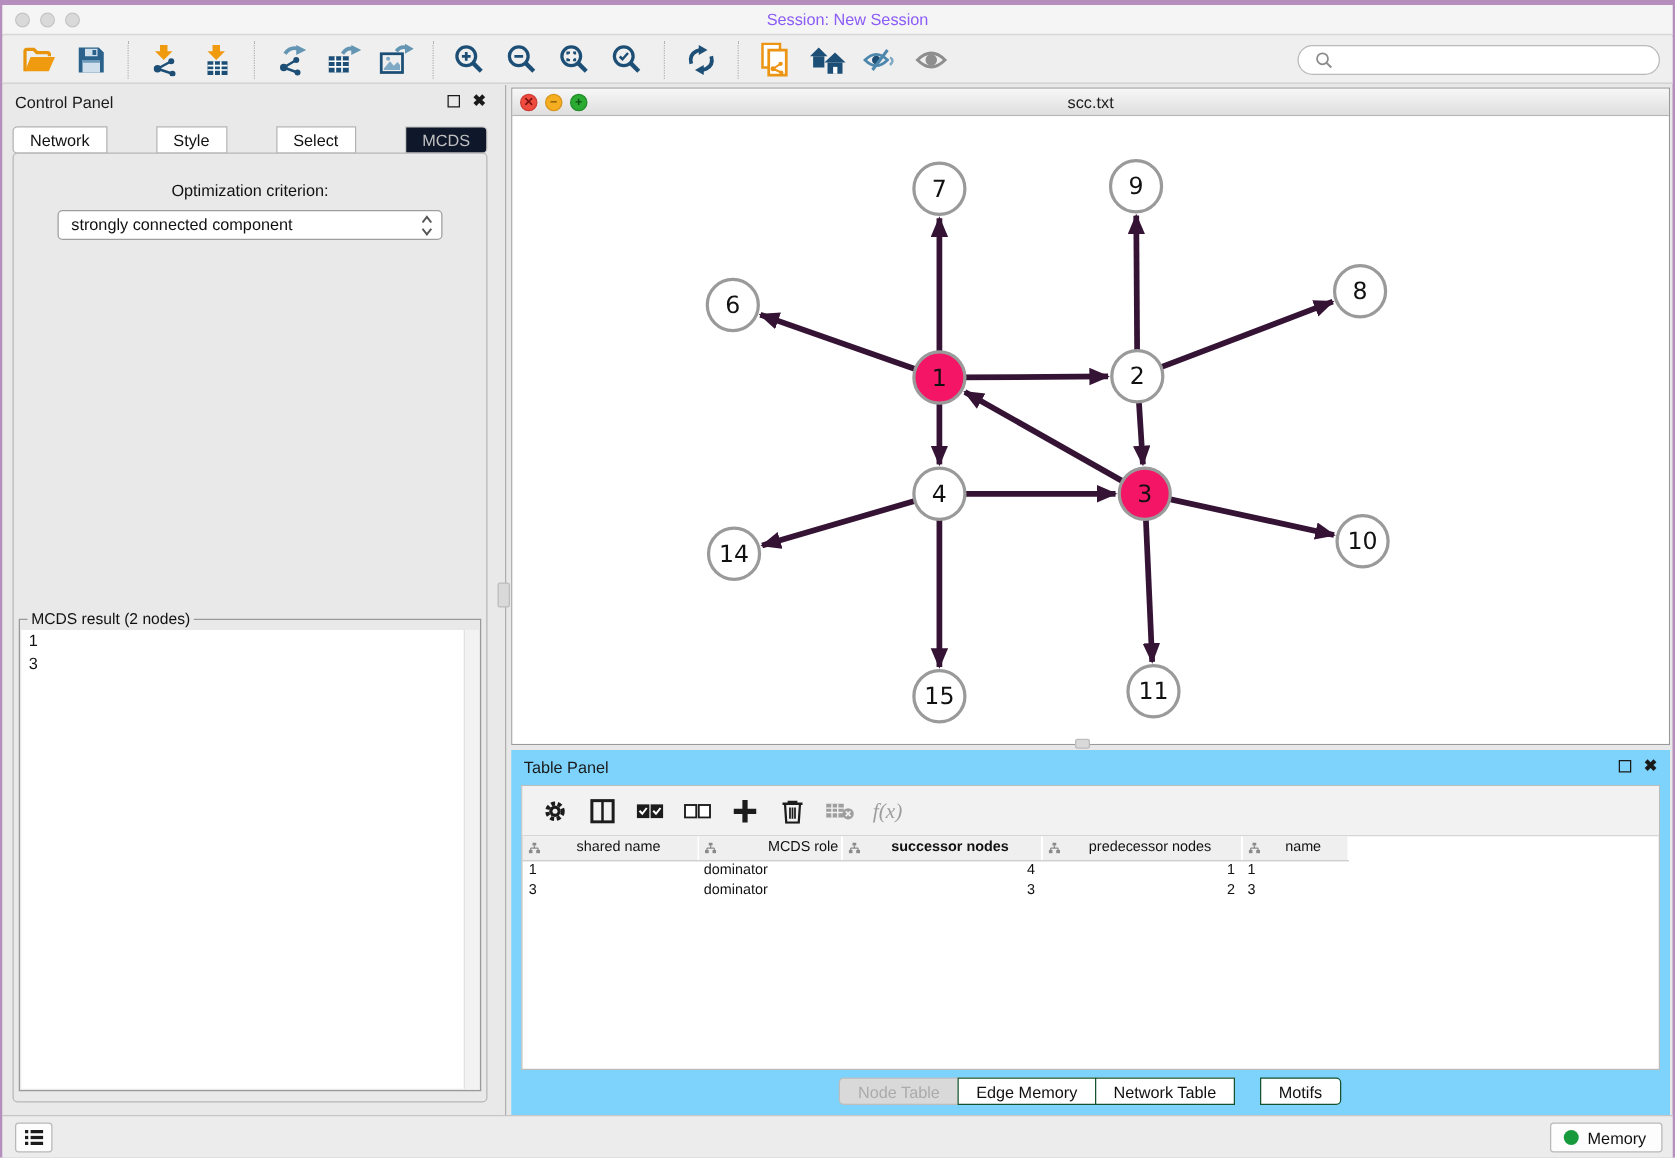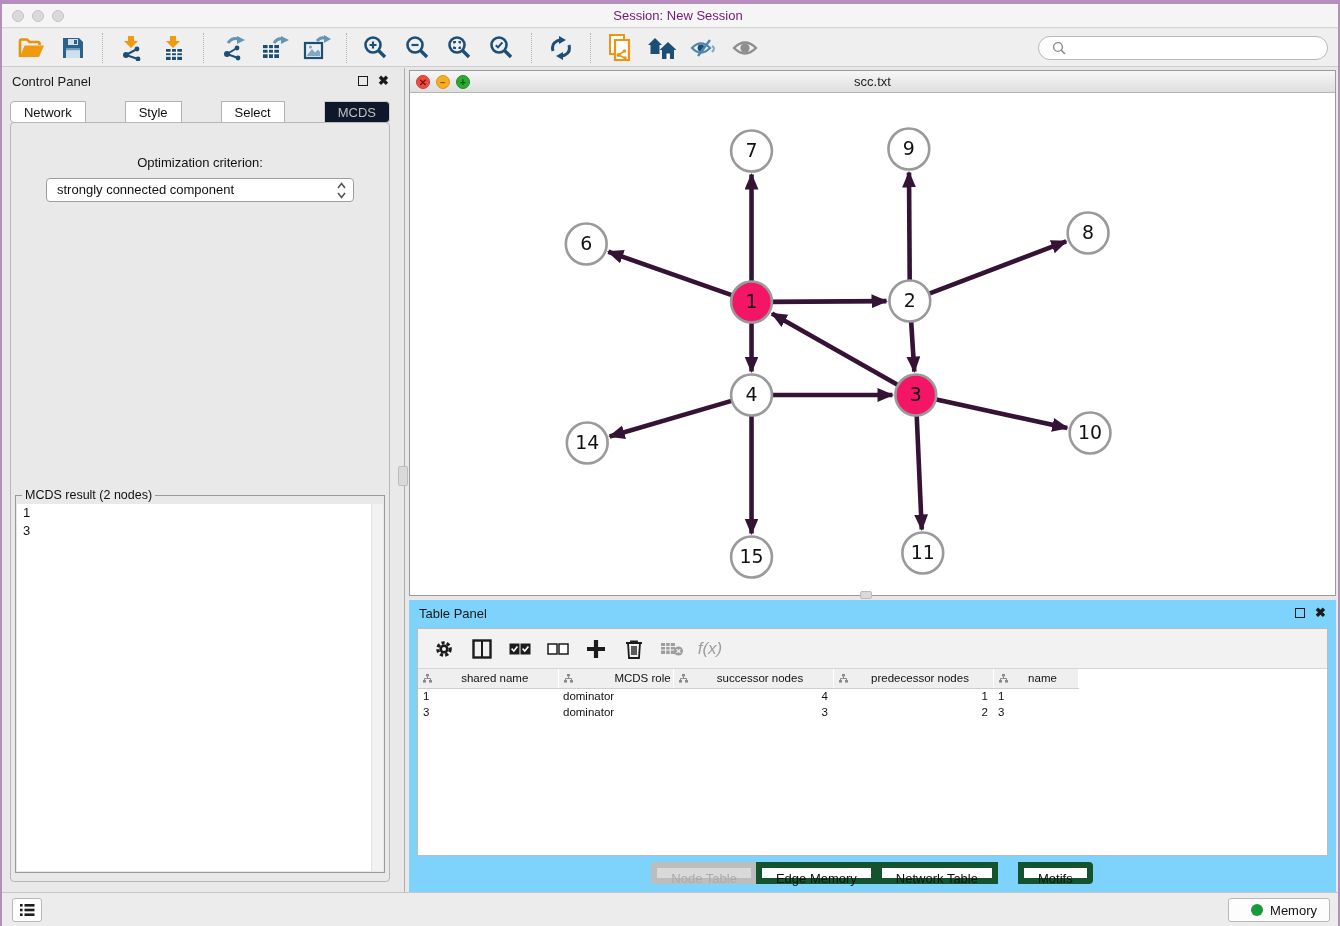--- a/index.html
+++ b/index.html
@@ -3,21 +3,21 @@
 <meta charset="utf-8">
 <style>
   * { margin:0; padding:0; box-sizing:border-box; }
   html,body { width:1340px; height:926px; overflow:hidden; }
   body { background:#b58ebd; font-family:"Liberation Sans", sans-serif; }
   .app { position:absolute; top:4px; left:2px; right:2px; bottom:0; background:#e8e8e8; }
 
   
   .titlebar { position:absolute; top:0; left:0; right:0; height:24px; background:#f5f5f5; border-bottom:1px solid #d8d8d8; }
   .tl-dot { position:absolute; top:6px; width:12px; height:12px; border-radius:50%; background:#d9d9d9; border:1px solid #c4c4c4; }
-  .win-title { position:absolute; top:4px; left:16px; right:0; text-align:center; font-size:13px; color:#701a75; }
+  .win-title { position:absolute; top:4px; left:16px; right:0; text-align:center; font-size:13px; color:#8b5cf6; }
 
   
   .toolbar { position:absolute; top:25px; left:0; right:0; height:38px; background:#efefef; border-bottom:1px solid #cdcdcd; display:flex; align-items:center; padding-left:8px; }
   .ticon { width:30px; height:30px; display:flex; align-items:center; justify-content:center; margin:0 6px; cursor:pointer; }
   .tsep { width:0; height:30px; border-left:1px dotted #b3b3b3; margin:0 8px; }
   .searchbox { position:absolute; right:10px; top:7px; width:290px; height:24px; background:#fff; border:1px solid #b9b9b9; border-radius:12px; padding-left:28px; font-size:13px; color:#333; outline:none; }
   .search-mag { position:absolute; right:272px; top:12px; pointer-events:none; }
 
   
   .control-panel { position:absolute; top:64px; left:0; width:397px; bottom:34px; background:#e9e9e9; }
@@ -26,21 +26,21 @@
   .panel-header { height:26px; display:flex; align-items:center; padding:0 10px; font-size:13px; color:#1a1a1a; }
   .ph-spacer { flex:1; }
   .float-btn { width:10px; height:10px; border:1.5px solid #1a1a1a; margin-right:10px; cursor:pointer; }
   .close-btn { font-size:13px; font-weight:bold; color:#1a1a1a; cursor:pointer; line-height:10px; }
   .cp-tabs { position:absolute; top:33px; left:0; right:0; display:flex; justify-content:center;gap:40px; }
   .ctab { height:22px; padding:3px 13px; background:#fff; border:1px solid #b2b2b2; margin-left:-1px; font-size:13px; color:#111; cursor:pointer; white-space:nowrap; }
   .ctab:first-child { border-top-left-radius:4px; border-bottom-left-radius:4px; }
   .ctab:last-child { border-top-right-radius:4px; border-bottom-right-radius:4px; }
   .ctab.selected { background:#0f172a; color:#bfbfbf; border-color:#cccccc; }
   .cp-body { position:absolute; top:54px; left:8px; right:9px; bottom:10px; background:#e9e9e9; border:1px solid #b7b7b7; border-radius:4px; }
-  .opt-label { margin-top:32px; text-align:center; font-size:13px; color:#111; }
+  .opt-label { margin-top:22px; text-align:center; font-size:13px; color:#111; }
   .dropdown { position:relative; margin:8px auto 0 auto; width:308px; height:24px; background:#fff; border:1px solid #9e9e9e; border-radius:4px; font-size:13px; color:#111; line-height:22px; padding-left:10px; cursor:pointer; }
   .dd-arrows { position:absolute; right:7px; top:3px; }
   .btn-row { display:flex; justify-content:center; margin-top:12px; gap:14px; }
   .pbtn { height:23px; padding:2px 16px; background:#fff; border:1px solid #a8a8a8; border-radius:4px; font-size:13px; color:#111; cursor:pointer; }
   .result-box { position:absolute; left:4px; right:4px; top:372px; bottom:8px; border:1px solid #9a9a9a; }
   .result-legend { position:absolute; top:-8px; left:6px; background:#e9e9e9; padding:0 3px; font-size:12.5px; color:#111; }
   .result-white { position:absolute; inset:8px 1px 1px 1px; background:#fff; overflow:hidden; }
   .result-line { font-size:13px; color:#111; padding:1px 6px; line-height:16px; }
   .result-scroll { position:absolute; top:8px; right:1px; width:12px; bottom:1px; background:#f2f2f2; border-left:1px solid #e2e2e2; }
 
@@ -53,37 +53,37 @@
   .t-grn { background:#2cab33; border:1px solid #1f8c28; color:#0c4f13; }
   .net-title { position:absolute; top:3px; left:0; right:0; text-align:center; font-size:13px; color:#222; }
   .net-canvas { position:absolute; top:22px; left:0; right:0; bottom:0; background:#fff; }
   .grip-h { position:absolute; left:450px; bottom:-4px; width:12px; height:8px; background:#d9d9d9; border:1px solid #bcbcbc; border-radius:2px; }
 
   
   .table-panel { position:absolute; top:596px; left:407px; right:2px; bottom:34px; background:#7dd3fc; }
   .tp-inner { position:absolute; top:28px; left:8px; right:8px; bottom:36px; background:#fff; border:1px solid #bcbcbc; }
   .tp-toolbar { height:40px; background:#f2f2f2; border-bottom:1px solid #d6d6d6; display:flex; align-items:center; padding-left:12px; }
   .tp-icon { width:28px; height:28px; display:flex; align-items:center; justify-content:center; margin-right:10px; cursor:pointer; }
-  .fx { font-family:Liberation Sans, sans-serif; font-style:italic; font-size:17px; color:#9e9e9e;text-align:center; }
+  .fx { font-family:Liberation Serif, serif; font-style:italic; font-size:17px; color:#9e9e9e;text-align:center; }
   .ntable { border-collapse:collapse; table-layout:fixed; font-size:11.5px; color:#111; }
   .ntable th { background:#efefef; border-right:1px solid #fff; border-bottom:1px solid #cfcfcf; height:19px; font-weight:normal; position:relative; }
   .ntable th .hdr-txt { display:block; text-align:center; padding-left:14px; }
   .hier-ico { position:absolute; left:5px; top:5px; }
   .ntable td { height:16px; padding:0 5px; white-space:nowrap; overflow:hidden; }
   .td-r { text-align:right; }
   .tp-tabs { position:absolute; bottom:8px; left:0; right:0; display:flex; justify-content:center; }
-  .ttab { height:22px; padding:3px 14px; background:#fff; border:6px solid #14532d; margin-left:-1px; font-size:13px; color:#111; cursor:pointer; white-space:nowrap; }
+  .ttab { height:22px; padding:3px 14px; background:#fff; border:1px solid #14532d; margin-left:-1px; font-size:13px; color:#111; cursor:pointer; white-space:nowrap; }
   .ttab:first-child { border-top-left-radius:4px; border-bottom-left-radius:4px; }
   .ttab:last-child { border-top-right-radius:4px; border-bottom-right-radius:4px;margin-left:20px; }
   .ttab.selected { background:#d9d9d9; color:#ababab; border-color:#bdbdbd; }
 
   
   .statusbar { position:absolute; bottom:0; left:0; right:0; height:34px; background:#ececec; border-top:1px solid #c6c6c6; }
   .sb-left-btn { position:absolute; left:10px; top:5px; width:30px; height:24px; background:#fdfdfd; border:1px solid #b8b8b8; border-radius:3px; display:flex; align-items:center; justify-content:center; cursor:pointer; }
-  .memory-btn { position:absolute; right:8px; top:5px; height:24px; padding:0 12px 0 22px; background:#fdfdfd; border:1px solid #b8b8b8; border-radius:3px; display:flex; align-items:center; gap:7px; font-size:13px; color:#111; cursor:pointer; }
+  .memory-btn { position:absolute; right:8px; top:5px; height:24px; padding:0 12px 0 10px; background:#fdfdfd; border:1px solid #b8b8b8; border-radius:3px; display:flex; align-items:center; gap:7px; font-size:13px; color:#111; cursor:pointer; }
   .mem-dot { width:12px; height:12px; border-radius:50%; background:#169a3c; }
 </style>
 </head>
 <body>
 
 <div class="app">
 
   <div class="titlebar">
     <span class="tl-dot" style="left:10px"></span>
     <span class="tl-dot" style="left:30px"></span>
@@ -423,21 +423,21 @@
               </th>
               <th style="width: 115px; padding-left: 40px;">
                 <svg class="hier-ico" width="9" height="9" viewBox="0 0 9 9">
                   <rect x="3" y="0" width="3" height="2.4" fill="#8a8a8a"></rect>
                   <path d="M4.5 2.4 V4.5 M1.5 4.5 H7.5 M1.5 4.5 V6 M7.5 4.5 V6" stroke="#8a8a8a" stroke-width="1"></path>
                   <rect x="0" y="6" width="3" height="2.6" fill="#8a8a8a"></rect>
                   <rect x="6" y="6" width="3" height="2.6" fill="#8a8a8a"></rect>
                 </svg>
                 <span class="hdr-txt">MCDS role</span>
               </th>
-              <th style="width: 160px;">
+              <th style="width: 160px; font-weight: bold;">
                 <svg class="hier-ico" width="9" height="9" viewBox="0 0 9 9">
                   <rect x="3" y="0" width="3" height="2.4" fill="#8a8a8a"></rect>
                   <path d="M4.5 2.4 V4.5 M1.5 4.5 H7.5 M1.5 4.5 V6 M7.5 4.5 V6" stroke="#8a8a8a" stroke-width="1"></path>
                   <rect x="0" y="6" width="3" height="2.6" fill="#8a8a8a"></rect>
                   <rect x="6" y="6" width="3" height="2.6" fill="#8a8a8a"></rect>
                 </svg>
                 <span class="hdr-txt">successor nodes</span>
               </th>
               <th style="width: 160px;">
                 <svg class="hier-ico" width="9" height="9" viewBox="0 0 9 9">

